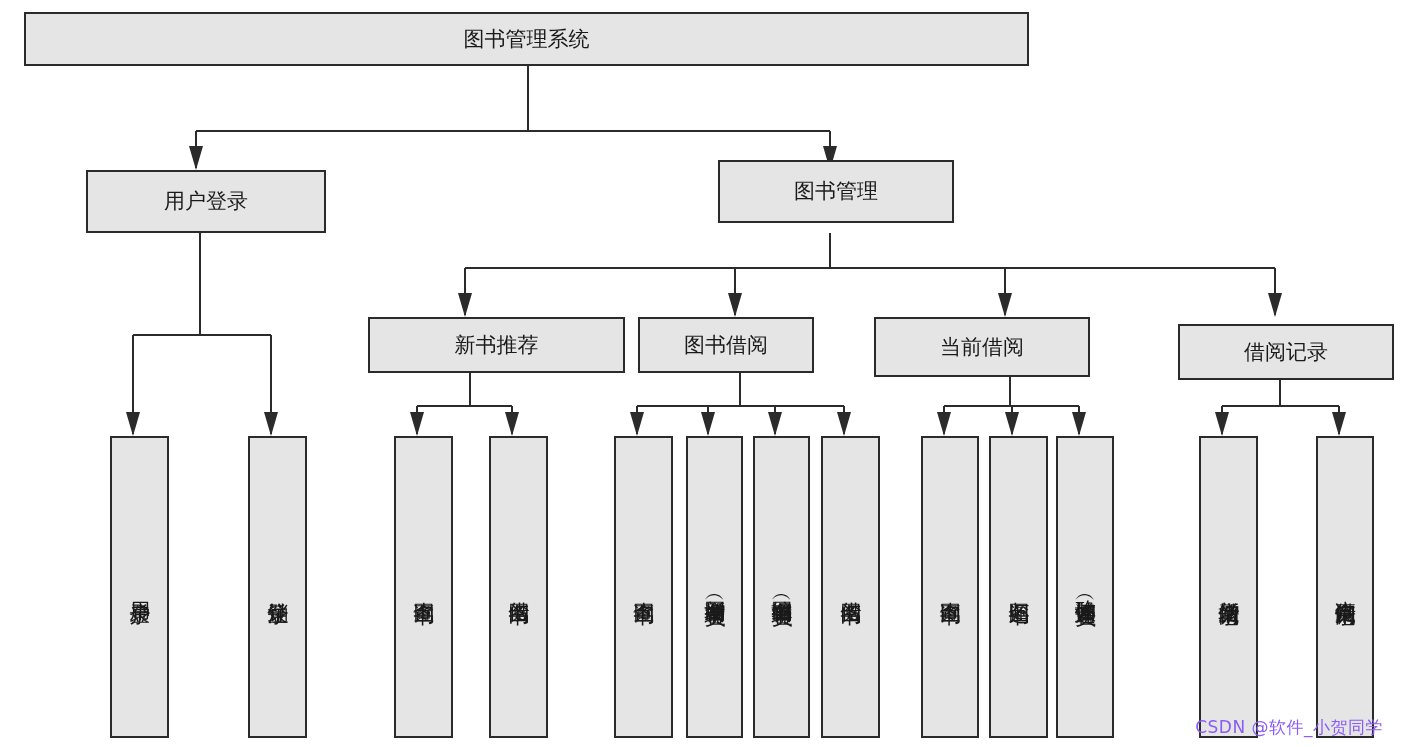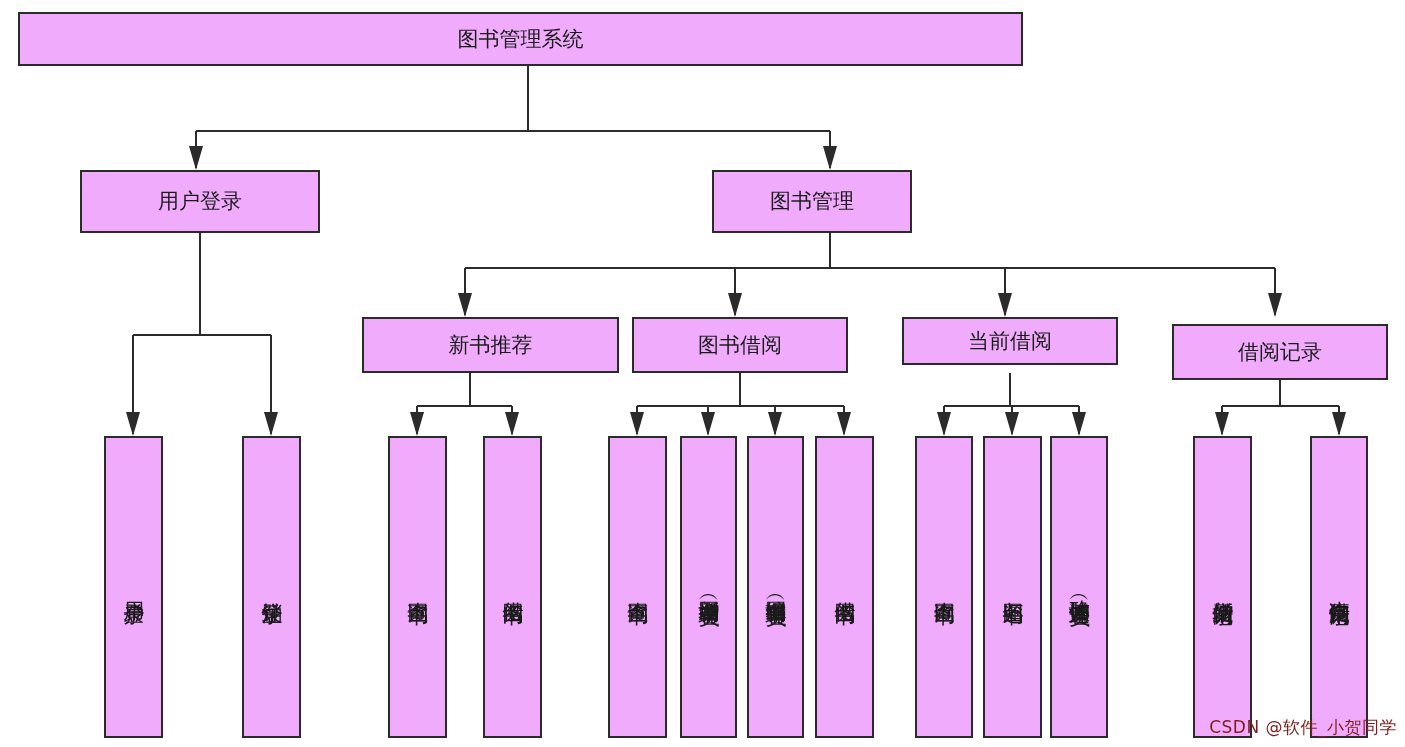--- a/index.html
+++ b/index.html
@@ -18,52 +18,53 @@
   #edges {
     position: absolute;
     left: 0;
     top: 0;
     width: 1405px;
     height: 747px;
   }
   .node {
     position: absolute;
     box-sizing: border-box;
-    background: #f0abfc;
+    background: #e5e5e5;
     border: 2px solid #2b2b2b;
     display: flex;
     align-items: center;
     justify-content: center;
     color: #1a1a1a;
     line-height: 1.18;
     text-align: center;
+    margin-left: 6px;
   }
   .node.h {
     font-size: 21px;
   }
   .node.v {
     font-size: 21px;
     writing-mode: vertical-rl;
     text-orientation: upright;
     letter-spacing: 1px;
     padding: 6px 0;
   }
   .node .lbl {
     display: block;
   }
   .node.v .lbl {
     writing-mode: vertical-rl;
     text-orientation: upright;
   }
   #watermark {
     position: absolute;
-    right: 8px;
+    right: 22px;
     bottom: 8px;
     font-size: 17px;
-    color: #7f1d1d;
+    color: #8b5cf6;
     letter-spacing: 0.5px;
     white-space: nowrap;
     pointer-events: none;
   }
 </style>
 </head>
 <body>
 
 <div id="canvas">
 
@@ -121,30 +122,30 @@
       <line x1="1339" y1="406" x2="1339" y2="434" stroke="#2b2b2b" stroke-width="2" shape-rendering="crispEdges"></line>
       <polygon points="1332,412 1346,412 1339,436" fill="#2b2b2b"></polygon>
     </svg>
 
   <div class="node h" style="left: 18px; top: 12px; width: 1005px; height: 54px;">
       <span class="lbl">图书管理系统</span>
     </div>
   <div class="node h" style="left: 80px; top: 170px; width: 240px; height: 63px;">
       <span class="lbl">用户登录</span>
     </div>
-  <div class="node h" style="left: 712px; top: 170px; width: 200px; height: 63px; justify-content: center;">
+  <div class="node h" style="left: 712px; top: 160px; width: 236px; height: 63px; justify-content: center;">
       <span class="lbl">图书管理</span>
     </div>
   <div class="node h" style="left: 362px; top: 317px; width: 257px; height: 56px;">
       <span class="lbl">新书推荐</span>
     </div>
-  <div class="node h" style="left: 632px; top: 317px; width: 216px; height: 56px;">
+  <div class="node h" style="left: 632px; top: 317px; width: 176px; height: 56px;">
       <span class="lbl">图书借阅</span>
     </div>
-  <div class="node h" style="left: 902px; top: 317px; width: 216px; height: 48px;">
+  <div class="node h" style="left: 868px; top: 317px; width: 216px; height: 60px;">
       <span class="lbl">当前借阅</span>
     </div>
   <div class="node h" style="left: 1172px; top: 324px; width: 216px; height: 56px;">
       <span class="lbl">借阅记录</span>
     </div>
 
   <div class="node v" style="left: 104px; top: 436px; width: 59px; height: 302px;">
       <span class="lbl">用户登录</span>
     </div>
   <div class="node v" style="left: 242px; top: 436px; width: 59px; height: 302px;">

